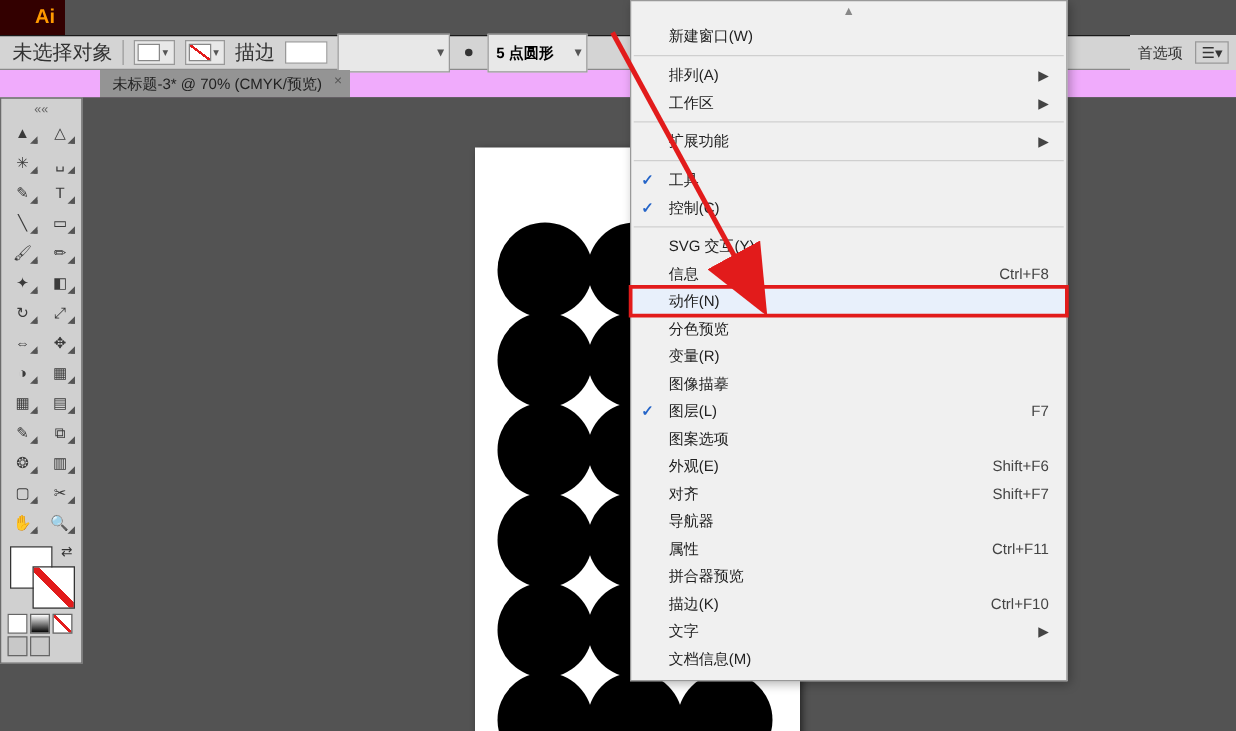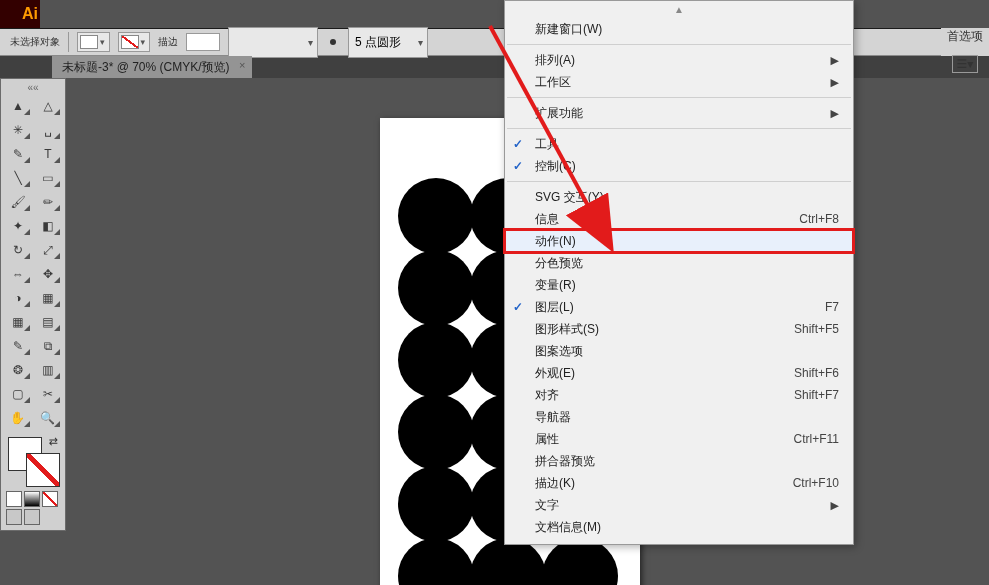--- a/index.html
+++ b/index.html
@@ -1,40 +1,40 @@
 <!DOCTYPE html>
 <html><head>
 <meta charset="utf-8">
 <style>
 * { margin: 0; padding: 0; box-sizing: border-box; font-family: "Microsoft YaHei", Arial, sans-serif; font-size: 12px; }
 body { width: 989px; height: 585px; background: #535353; overflow: hidden; position: relative; }
 
 
 .top-bar { height: 28px; background: #535353; display: flex; align-items: center; }
-.ai-logo { width: 40px; height: 28px; background: #330000; color: #ff9a00; display: flex; align-items: center; justify-content: center; font-weight: bold; font-size: 16px; padding-left: 20px; }
+.ai-logo { width: 52px; height: 28px; background: #330000; color: #ff9a00; display: flex; align-items: center; justify-content: center; font-weight: bold; font-size: 16px; padding-left: 20px; }
 .menu-bar { display: flex; height: 28px; }
 .menu-item { padding: 0 9px; color: #ddd; line-height: 28px; cursor: pointer; }
 .menu-item.highlighted { background: #454545; border: 3px solid #e21b1b; padding: 0 6px; line-height: 22px; }
 
 
 .control-bar { height: 28px; background: #d4d4d4; border-top: 1px solid #1a1a1a; border-bottom: 1px solid #8a8a8a; display: flex; align-items: center; padding: 0 10px; gap: 8px; }
-.ctrl-label { color: #333; font-size: 10px; }
+.ctrl-label { color: #333; font-size: 16px; }
 .swatch { width: 18px; height: 14px; border: 1px solid #888; background: #fff; display: inline-block; }
 .swatch.red-slash { background: linear-gradient(to top right, #fff 0 45%, #e21b1b 45% 55%, #fff 55%); }
 .swatch-btn { display:flex; align-items:center; border:1px solid #999; background:#e8e8e8; height:20px; padding:0 2px; }
 .swatch-btn .arrow { font-size:9px; color:#555; padding:0 2px;}
 .stroke-num { width:34px; height:18px; background:#fff; border:1px solid #999; display:flex; align-items:center; justify-content:flex-end; padding-right:4px; }
-.dropdown { height:31px; background:#e8e8e8; border:1px solid #999; display:flex; align-items:center; padding:0 16px 0 6px; position:relative; min-width:70px;}
+.dropdown { height:31px; background:#e8e8e8; border:1px solid #999; display:flex; align-items:center; padding:0 16px 0 6px; position:relative; min-width:70px;font-weight:bold;}
 .dropdown::after { content:"▾"; position:absolute; right:4px; font-size:10px; color:#555;}
 .dot-mark { width:6px; height:6px; background:#333; border-radius:50%; margin:0 4px; }
-.right-strip { position:absolute; right:0; top:28px; height:28px; background:#d4d4d4; display:flex; align-items:center; padding:0 6px; gap:10px;flex-direction:column; }
+.right-strip { position:absolute; right:0; top:28px; height:28px; background:#d4d4d4; display:flex; align-items:center; padding:0 6px; gap:10px; }
 .right-strip span { color:#333; }
 
 
-.tab-strip { height: 22px; background: #404040; display: flex; padding-left: 52px; }
+.tab-strip { height: 22px; background: #f0abfc; display: flex; padding-left: 80px; }
 .doc-tab { background: #949494; color: #222; padding: 3px 22px 0 10px; border-radius: 0; position: relative; font-size: 12px; }
 .doc-tab .close { position: absolute; right: 6px; top: 3px; font-size: 11px; color: #555; }
 
 
 .main { position: absolute; left: 0; top: 78px; right: 0; bottom: 0; background: #535353; }
 .canvas-area { position:absolute; left:80px; top:0; right:0; bottom:0; background:#535353; }
 .artboard { position:absolute; left:300px; top:40px; width:260px; height:525px; background:#fff; box-shadow: 2px 2px 6px rgba(0,0,0,.6); }
 .circle { position:absolute; width:76px; height:76px; background:#000; border-radius:50%; }
 
 
@@ -217,27 +217,26 @@
       <div class="wm-item highlighted">
         <span>动作(N)</span>
       </div>
       <div class="wm-item">
         <span>分色预览</span>
       </div>
       <div class="wm-item">
         <span>变量(R)</span>
       </div>
       <div class="wm-item">
+        <span>图像描摹</span>
+      </div>
+      <div class="wm-item">
         <span class="check">✓</span>
         <span>图层(L)</span>
         <span class="shortcut">F7</span>
-      </div>
-      <div class="wm-item">
-        <span>图形样式(S)</span>
-        <span class="shortcut">Shift+F5</span>
       </div>
       <div class="wm-item">
         <span>图案选项</span>
       </div>
       <div class="wm-item">
         <span>外观(E)</span>
         <span class="shortcut">Shift+F6</span>
       </div>
       <div class="wm-item">
         <span>对齐</span>

